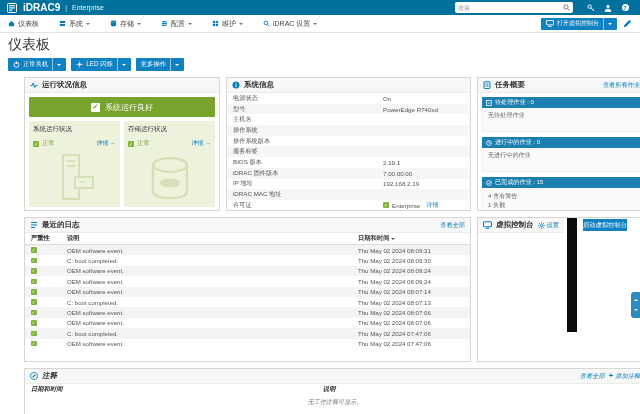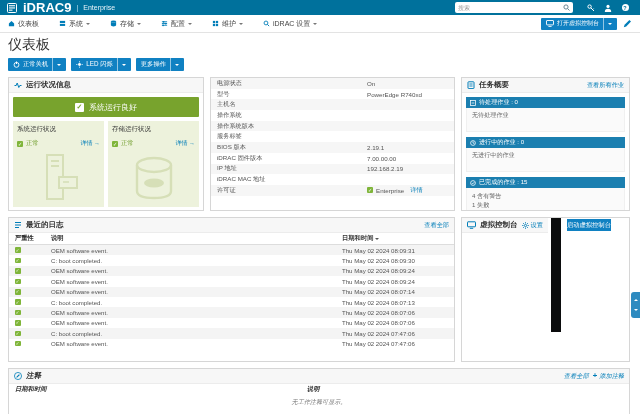--- a/index.html
+++ b/index.html
@@ -2,21 +2,21 @@
 <html><head>
 <meta charset="utf-8">
 <style>
   * { margin:0; padding:0; box-sizing:border-box; }
   html,body { width:640px; height:414px; overflow:hidden; background:#fff;
     font-family:"Liberation Sans","DejaVu Sans",sans-serif; color:#333; }
 
   
   .mast { height:15px; background:#00719c; display:flex; align-items:center; padding:0 7px; gap:4px; }
   .mast .logo { display:flex; align-items:center; gap:3px; }
-  .mast .brand { color:#fff; font-size:13px; font-weight:bold; }
+  .mast .brand { color:#fff; font-size:10px; font-weight:bold; }
   .mast .bsep { color:#bfe0ee; font-size:7px; margin:0 1px; }
   .mast .edition { color:#e6f3f9; font-size:7px; }
   .search { margin-left:auto; width:118px; height:11px; background:#fff; border-radius:2px;
     display:flex; align-items:center; padding:0 3px; }
   .search input { flex:1; border:none; outline:none; font-size:6px; color:#444; background:transparent; min-width:0; }
   .search input::placeholder { color:#999; }
   .masticons { display:flex; align-items:center; gap:9px; margin:0 4px 0 10px; }
   .mi { width:8px; height:8px; display:flex; align-items:center; justify-content:center; }
   .helpdot { width:7px; height:7px; border-radius:50%; background:#fff; color:#00719c;
     font-size:5.5px; font-weight:bold; display:flex; align-items:center; justify-content:center; }
@@ -39,21 +39,21 @@
   
   .titlerow { padding:3px 8px 1px; }
   .title { font-size:14px; font-weight:400; color:#333; }
   .actions { display:flex; gap:5px; padding:3px 8px 6px; }
   .actions .btn { height:13px; font-size:6.3px; }
 
   
   .grid { display:grid; padding:0 8px; gap:6px;
     grid-template-columns:196px 245px 169px;
     grid-template-rows:134px 145px 47px;
-    grid-template-areas:"health sys jobs" "logs logs console" "notes notes notes"; }
+    grid-template-areas:"health sys jobs" "logs logs console" "notes notes notes";margin-left:16px; }
   .panel { background:#fff; border:1px solid #d6d6d6; overflow:hidden; }
   .phead { height:15px; display:flex; align-items:center; gap:4px; padding:0 5px;
     background:#f7f7f7; border-bottom:1px solid #ececec; }
   .ptitle { font-size:7.5px; font-weight:bold; color:#333; }
   .plink { margin-left:auto; font-size:6.2px; color:#007db8; cursor:pointer; display:flex; align-items:center; gap:2px; white-space:nowrap; }
 
   
   .health { grid-area:health; }
   .hbody { padding:4px;font-family:Liberation Serif, serif; }
   .banner { height:20px; background:#78a32d; border-radius:1px; display:flex; align-items:center;
@@ -327,20 +327,28 @@
               <path d="M9 12 V38 Q9 45 26 45 Q43 45 43 38 V12" fill="none" stroke="#d4ddb4" stroke-width="2.4"></path>
               <ellipse cx="26" cy="30" rx="10" ry="4.5" fill="#d4ddb4"></ellipse>
             </svg>
           </div>
         </div>
       </div>
     </div>
   </div>
 
   <div class="panel sys">
+    <div class="phead">
+      <svg width="8" height="8" viewBox="0 0 8 8">
+        <circle cx="4" cy="4" r="3.5" fill="#007db8"></circle>
+        <rect x="3.5" y="3.2" width="1" height="3" fill="#fff"></rect>
+        <rect x="3.5" y="1.6" width="1" height="1" fill="#fff"></rect>
+      </svg>
+      <span class="ptitle">系统信息</span>
+    </div>
     <div class="sirow">
         <span class="lbl">电源状态</span>
         <span class="val">On</span>
       </div>
     <div class="sirow">
         <span class="lbl">型号</span>
         <span class="val">PowerEdge R740xd</span>
       </div>
     <div class="sirow">
         <span class="lbl">主机名</span>

